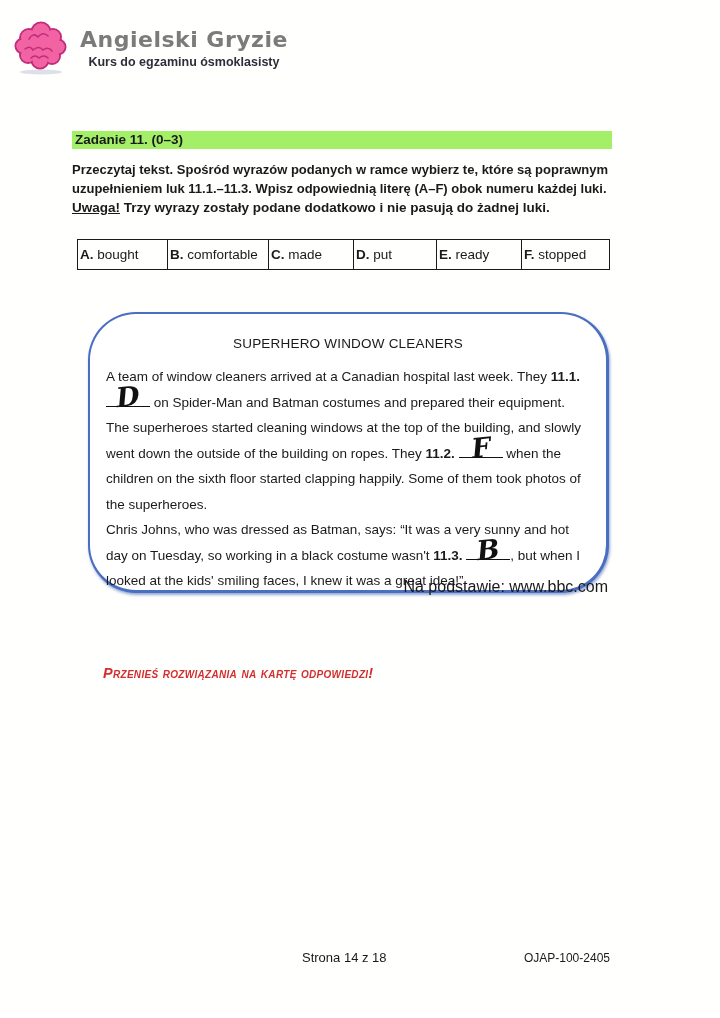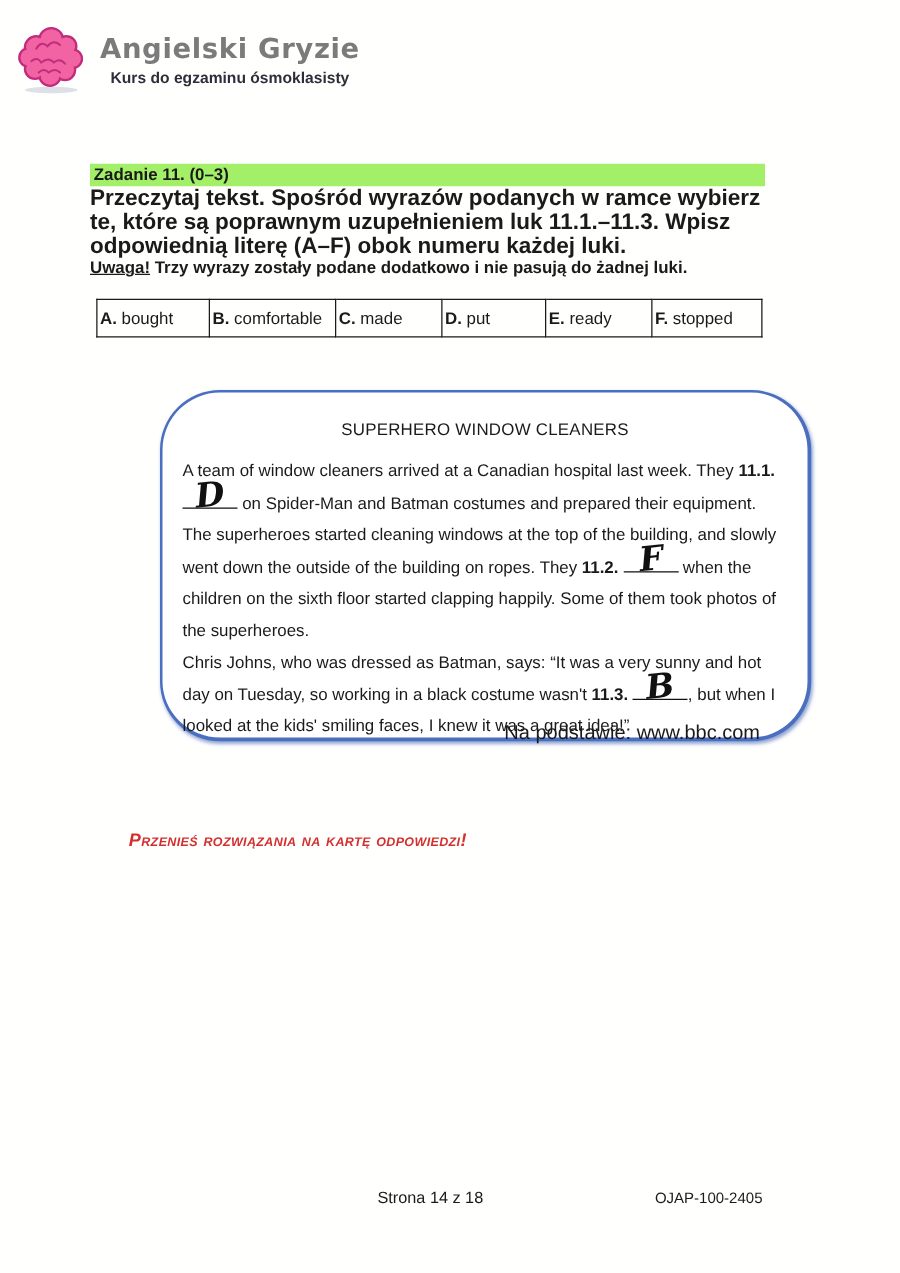--- a/index.html
+++ b/index.html
@@ -24,21 +24,21 @@
   .brand-tagline {
     margin-top:3px; font-size:12.5px; font-weight:bold; color:#2e2e3a;
   }
 
   
   .task-section { position:absolute; left:72px; top:103px; width:540px; }
   .task-title-bar {
     background:#a3ef68; padding:1px 3px 2px 3px;
     font-size:13.5px; font-weight:bold; width:540px;margin-top:28px;
   }
-  .instructions { margin-top:0; font-size:18px; font-weight:bold; line-height:18.8px; }
+  .instructions { margin-top:12px; font-size:13px; font-weight:bold; line-height:18.8px; }
   .note { font-size:13.5px; font-weight:bold; line-height:18.8px; }
 
   
   .word-bank {
     position:absolute; left:77px; top:239px;
     border-collapse:collapse; table-layout:fixed;
   }
   .word-bank td {
     border:1.5px solid #1a1a1a; text-align:left;
     font-size:13.5px; padding:7px 2px; white-space:nowrap;
@@ -52,21 +52,20 @@
 
   
   .passage-box {
     position:absolute; left:88px; top:312px; width:521px; height:281px;
     border:2px solid #4a6fc0;
     border-right-width:3px; border-bottom-width:3px;
     border-radius:48px;
     box-shadow:1px 2px 3px rgba(58,92,176,0.55);
     padding:22px 16px 0 16px;
     background:#ffffff;
-    margin-left:40px;
   }
   .passage-title { text-align:center; font-size:13.5px; letter-spacing:0.2px; margin-bottom:13px; }
   .passage-text { font-size:13.5px; line-height:25.5px; }
   .blank {
     display:inline-block; position:relative;
     width:44px; height:13px; vertical-align:baseline;
     border-bottom:1.6px solid #111;
   }
   .hand {
     position:absolute; left:50%; bottom:-4px;

